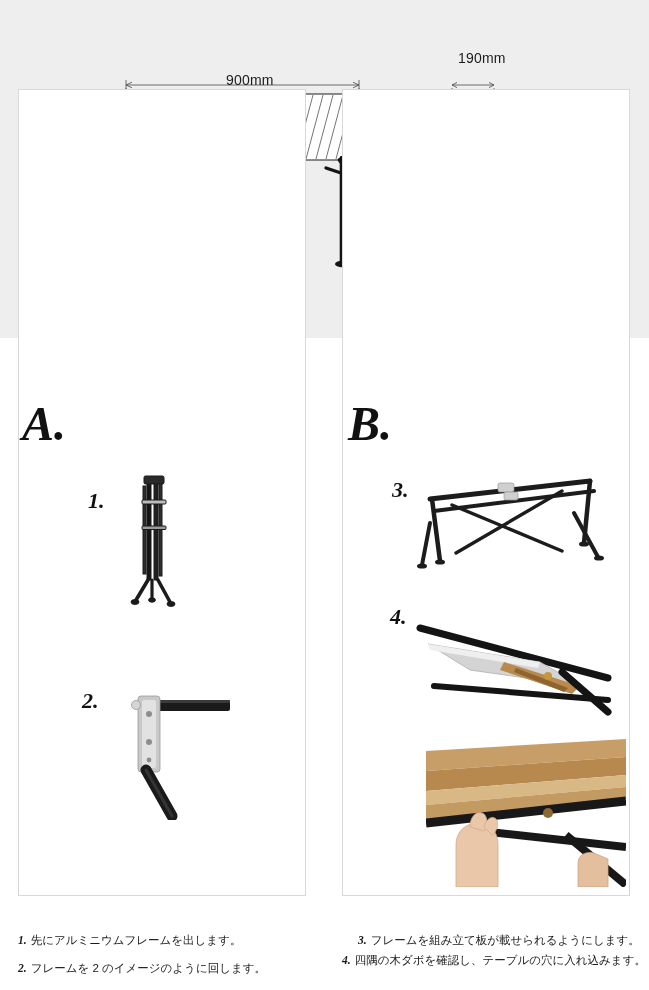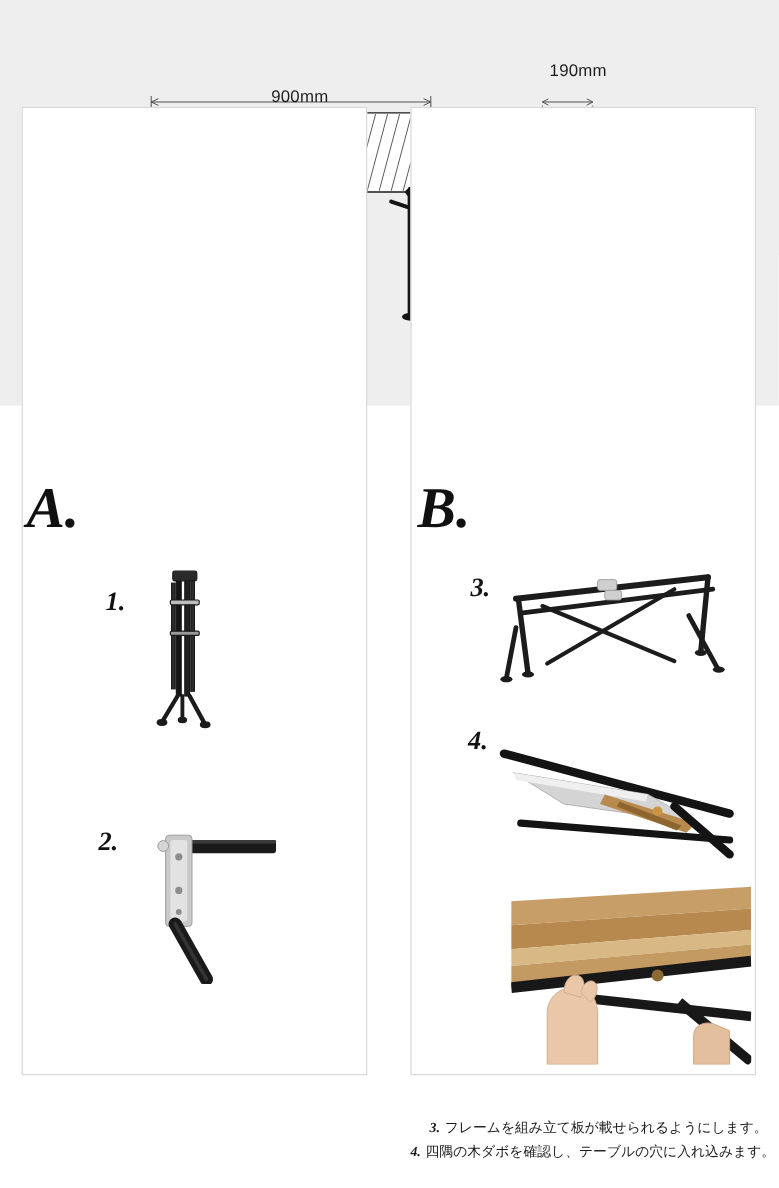--- a/index.html
+++ b/index.html
@@ -358,19 +358,25 @@
     <path d="M44 92 C44 82, 50 76, 56 78 C62 80, 62 90, 58 96 Z"></path>
     <path d="M58 92 C60 84, 66 80, 70 84 C74 88, 70 98, 66 100 Z"></path>
   </g>
 
   <g fill="#e4bf9e" stroke="#cfa584" stroke-width="0.8">
     <path d="M152 152 L152 128 C152 120, 160 116, 168 118 L182 124 L182 152 Z"></path>
   </g>
 </svg>
 
 <div class="captions">
+  <div class="caption cap-1">
+    <span class="cnum">1.</span><span>先にアルミニウムフレームを出します。</span>
+  </div>
+  <div class="caption cap-2">
+    <span class="cnum">2.</span><span>フレームを 2 のイメージのように回します。</span>
+  </div>
   <div class="caption cap-3">
     <span class="cnum">3.</span><span>フレームを組み立て板が載せられるようにします。</span>
   </div>
   <div class="caption cap-4">
     <span class="cnum">4.</span><span>四隅の木ダボを確認し、テーブルの穴に入れ込みます。</span>
   </div>
 </div>
 
 </body></html>

